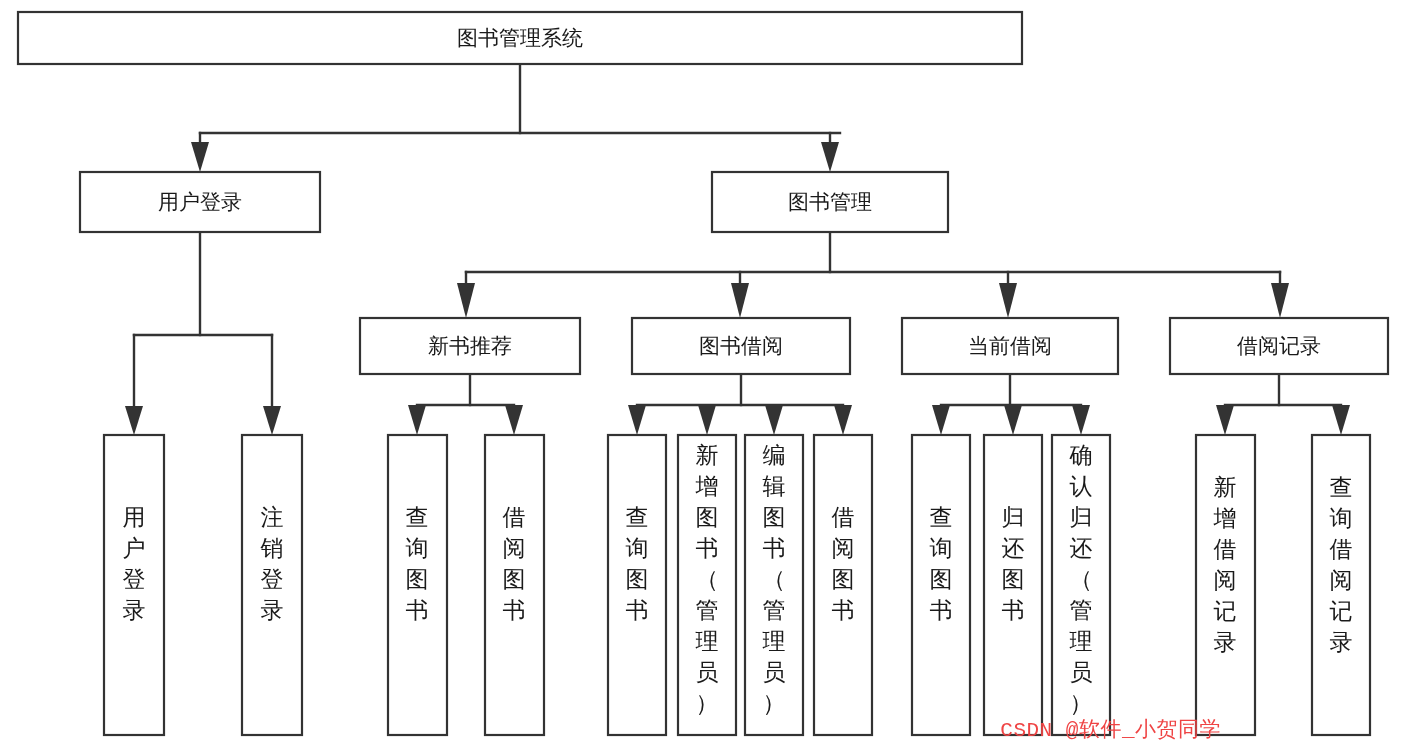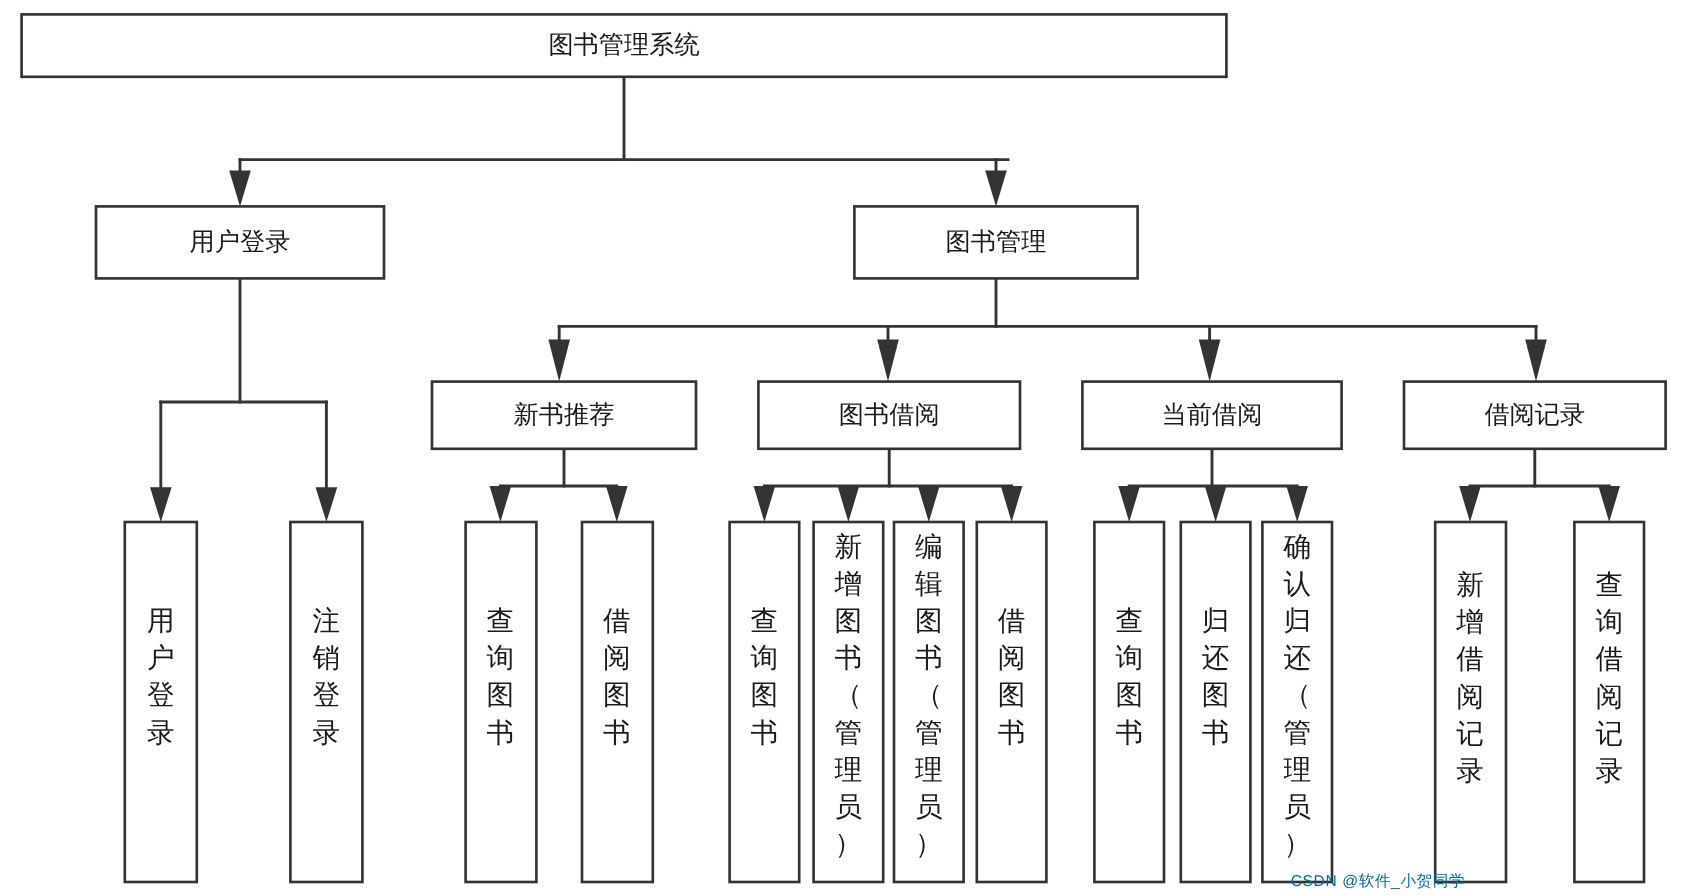--- a/index.html
+++ b/index.html
@@ -52,23 +52,23 @@
   .node-label-v {
     font-family: "Liberation Sans", "DejaVu Sans", sans-serif;
     font-size: 23px;
     fill: #1a1a1a;
     text-anchor: middle;
   }
   .watermark-text {
     position: absolute;
     right: 12px;
     bottom: 4px;
-    font-family: Liberation Sans, sans-serif;
-    font-size: 13px;
-    color: #0369a1;
+    font-family: Liberation Mono, monospace;
+    font-size: 21px;
+    color: #ef4444;
     letter-spacing: 0.5px;
     white-space: nowrap;
     user-select: none;
   }
 </style>
 </head>
 <body>
 
 <div id="diagram-root">
 

